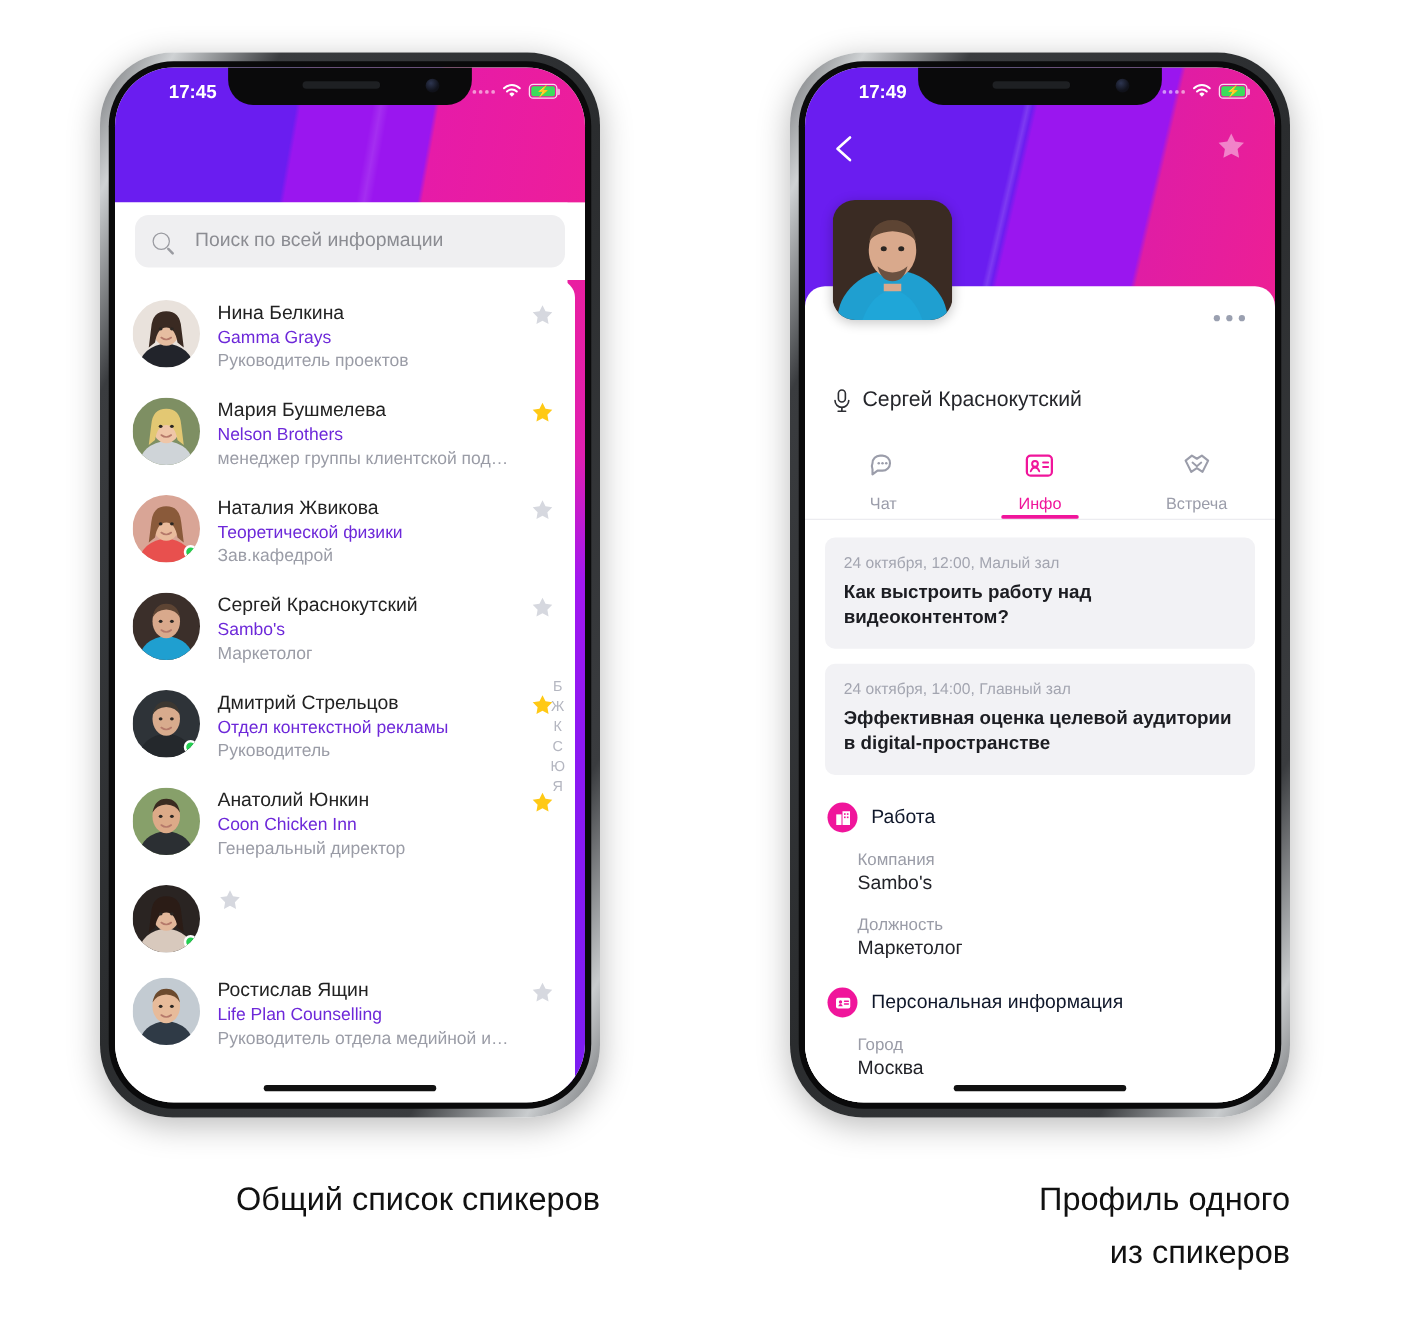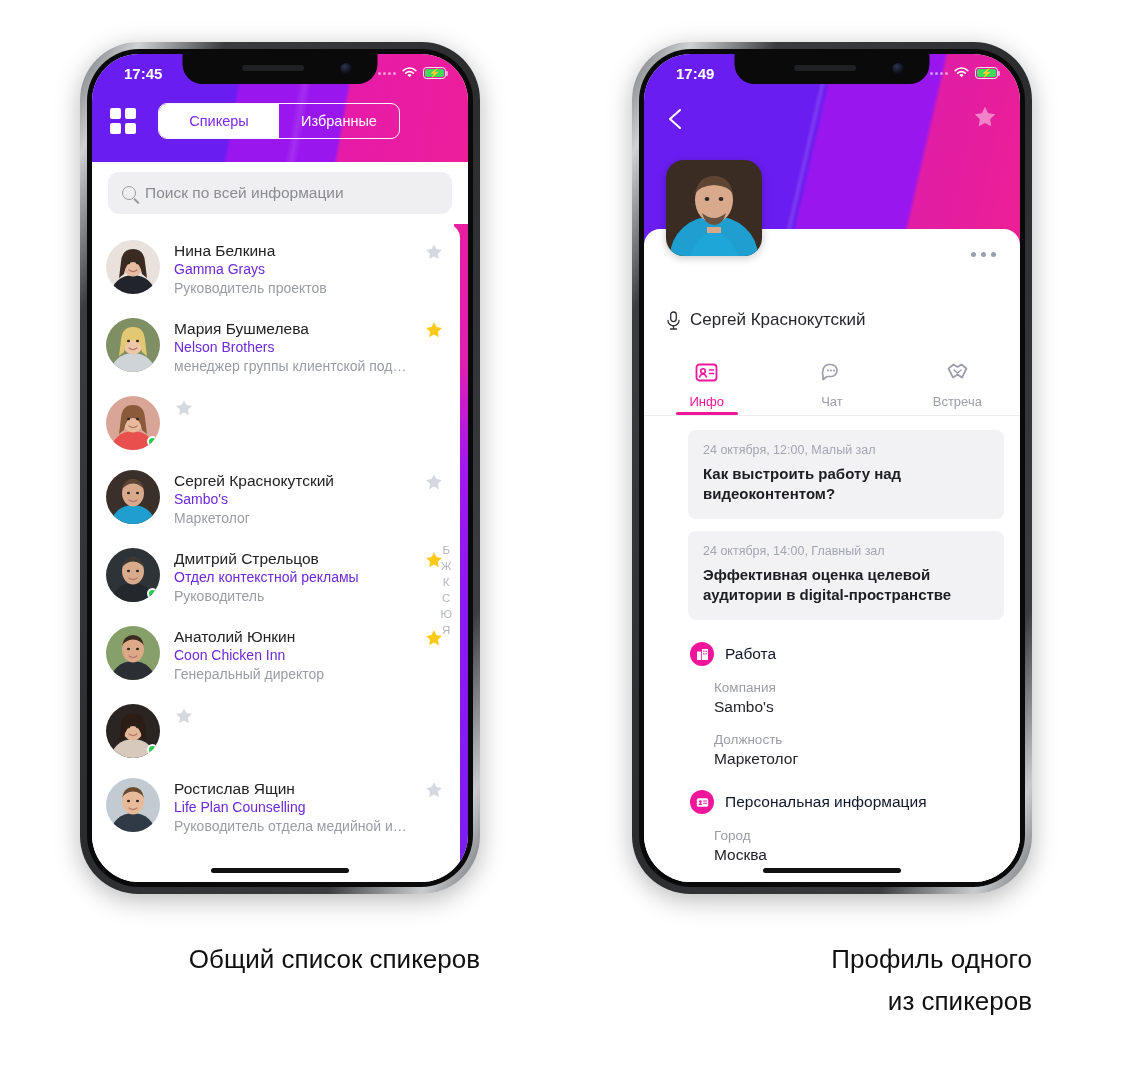--- a/index.html
+++ b/index.html
@@ -42,21 +42,21 @@
     width: 62px; height: 6px; border-radius: 3px; background: #1e2023;
   }
   .front-cam {
     position: absolute; top: 9px; right: 26px;
     width: 11px; height: 11px; border-radius: 50%;
     background: radial-gradient(circle at 38% 32%, #2d3550 0%, #11131c 60%, #0c0d12 100%);
   }
 
   
   .statusbar {
-    position: absolute; top: 0; left: 6px; right: 0; height: 34px;
+    position: absolute; top: 0; left: 17px; right: 0; height: 34px;
     display: flex; align-items: center; justify-content: space-between;
     padding: 4px 22px 0 26px; z-index: 45; color: #fff;
     font-size: 15px; font-weight: bold; text-align: center;
   }
   .sb-right { display: flex; align-items: center; gap: 5px; }
   .sig-dots { display: flex; gap: 2px; align-items: flex-end; opacity:.55;}
   .sig-dots i { width: 3px; height: 3px; background: #fff; border-radius: 50%; display:block;}
   .batt {
     width: 23px; height: 12px; border: 1.4px solid rgba(255,255,255,.85);
     border-radius: 3.5px; position: relative; display:flex; align-items:center; padding:1.2px;
@@ -93,21 +93,21 @@
     font-size:14.5px; color:#fff; cursor:pointer;
   }
   .seg div.active{ background:#fff; color:#7b28ef; }
 
   .l-searchwrap{
     position:absolute; top:108px; left:0; right:0; height: 62px;
     background:#fff; display:flex; align-items:center; padding: 0 16px; z-index:12;
   }
   .searchbox{
     flex:1; height:42px; background:#efeff1; border-radius:11px;
-    display:flex; align-items:center; gap:9px; padding: 0 14px;
+    display:flex; align-items:center; gap:20px; padding: 0 14px;
     font-size:15.5px; color:#8b8c92;
   }
   .mag{ width:14px; height:14px; border:1.7px solid #9a9ba1; border-radius:50%; position:relative; flex:none;}
   .mag::after{content:""; position:absolute; right:-5px; bottom:-3px; width:7px; height:1.7px; background:#9a9ba1; transform:rotate(45deg); border-radius:1px;}
 
   .l-sidecolor{
     position:absolute; top:108px; right:0; width: 14px; bottom:0; z-index:5;
     background: linear-gradient(180deg,#ed1e9a 0%, #e01fb0 28%, #a218f0 42%, #8c18f2 60%, #7b1ef2 100%);
   }
   .l-list{
@@ -170,21 +170,21 @@
   }
   .rtab{ flex:1; display:flex; flex-direction:column; align-items:center; justify-content:center; gap:5px; cursor:pointer; position:relative;}
   .rtab .lbl{ font-size:13px; color:#9b9daa;}
   .rtab.active .lbl{ color:#f0159b;}
   .rtab.active::after{
     content:""; position:absolute; bottom:0; left:50%; transform:translateX(-50%);
     width:62px; height:3px; background:#f0159b; border-radius:2px;
   }
   .r-body{
     position:absolute; top:362px; left:0; right:0; bottom:0; z-index:29;
-    background:#fff; padding: 14px 16px 0 16px; overflow:hidden;margin-left:28px;
+    background:#fff; padding: 14px 16px 0 16px; overflow:hidden;
   }
   .card{
     background:#f2f2f5; border-radius:8px; padding:13px 15px 15px 15px; margin-bottom:12px;
   }
   .card .meta{ font-size:12.5px; color:#a3a5b0; margin-bottom:7px;}
   .card .ttl{ font-size:15px; font-weight:bold; color:#1c1d22; line-height:20px;}
   .sect{ display:flex; align-items:center; gap:11px; margin: 22px 0 14px 2px;}
   .sect .bdg{ width:24px;height:24px;border-radius:50%; background:#f0159b; display:flex;align-items:center;justify-content:center; flex:none;}
   .sect .nm{ font-size:15.5px; color:#0f172a;}
   .field{ margin: 0 0 16px 26px;}
@@ -231,32 +231,20 @@
               <path d="M4.6 6.2a5.6 5.6 0 017.8 0" stroke="#fff" stroke-width="1.6" fill="none" stroke-linecap="round"></path>
               <path d="M2.2 3.6a9 9 0 0112.6 0" stroke="#fff" stroke-width="1.6" fill="none" stroke-linecap="round"></path>
             </svg>
             <span class="batt">
               <span class="batt-fill"></span>
                 <span class="bolt">⚡</span>
             </span>
           </span>
         </div>
 
-        <div class="l-topbar">
-          <span class="grid-icon">
-              <i></i>
-              <i></i>
-              <i></i>
-              <i></i>
-            </span>
-          <div class="seg">
-            <div class="active">Спикеры</div>
-            <div>Избранные</div>
-          </div>
-        </div>
 
         <div class="l-searchwrap">
           <div class="searchbox">
             <span class="mag"></span>
             <span>Поиск по всей информации</span>
           </div>
         </div>
 
         <div class="l-sidecolor"></div>
 
@@ -302,20 +290,25 @@
             <div class="row">
               <div class="ava"><svg viewBox="0 0 54 54" width="54" height="54">
                   <rect width="54" height="54" fill="#d9a596"></rect>
                   <ellipse cx="27" cy="55" rx="22" ry="20" fill="#e8504e"></ellipse>
                   <ellipse cx="27" cy="23" rx="11" ry="13.5" fill="#e9bb9c"></ellipse>
                   <path d="M15 22 q1-13 12-13 11 0 12 13 l2 16 -5-4 q-2-12-9-12 -7 0-9 12 l-5 4z" fill="#8a5a3a"></path>
                   <ellipse cx="22.5" cy="23" rx="1.5" ry="1.3" fill="#2b2622"></ellipse>
                   <ellipse cx="31.5" cy="23" rx="1.5" ry="1.3" fill="#2b2622"></ellipse>
                   <path d="M23 30 q4 3.2 8 0" stroke="#b5796a" stroke-width="1.3" fill="none" stroke-linecap="round"></path>
                 </svg><span class="dot"></span></div>
+              <div class="rinfo">
+                <div class="rname"><span>Наталия </span><b>Жвикова</b></div>
+                <div class="rcomp">Теоретической физики</div>
+                <div class="rpos">Зав.кафедрой</div>
+              </div>
               <span class="star"><svg viewBox="0 0 24 24" width="20" height="20">
                   <path d="M12 2.6l2.9 5.9 6.5.95-4.7 4.6 1.1 6.5L12 17.5l-5.8 3.05 1.1-6.5-4.7-4.6 6.5-.95z" fill="#d6d8df"></path>
                 </svg></span>
             </div>
             <div class="row">
               <div class="ava"><svg viewBox="0 0 54 54" width="54" height="54">
                   <rect width="54" height="54" fill="#3b2f2a"></rect>
                   <ellipse cx="27" cy="55" rx="22" ry="20" fill="#1f9fd0"></ellipse>
                   <ellipse cx="27" cy="23" rx="11" ry="13.5" fill="#d9a98c"></ellipse>
                   <path d="M16 20 q2-11 11-11 9 0 11 11 -3-6-11-6.5 -8 .5-11 6.5z" fill="#5d4433"></path>
@@ -487,37 +480,37 @@
         <div class="r-name">
           <svg width="15" height="19" viewBox="0 0 15 19">
             <rect x="4.7" y="1" width="5.6" height="9.6" rx="2.8" stroke="#2d2e33" stroke-width="1.3" fill="none"></rect>
             <path d="M2 9.4a5.5 5.5 0 0011 0" stroke="#2d2e33" stroke-width="1.3" fill="none" stroke-linecap="round"></path>
             <path d="M7.5 15v3M4.5 18h6" stroke="#2d2e33" stroke-width="1.3" stroke-linecap="round"></path>
           </svg>
           <span>Сергей Краснокутский</span>
         </div>
 
         <div class="r-tabs" id="profile-tabs">
+            <div class="rtab">
+              <span><svg width="25" height="25" viewBox="0 0 25 25">
+                  <path d="M4 10.5a6 6 0 016-6h2a6 6 0 010 12h-4l-4 3v-4a6 6 0 01-0-5z" stroke="#9b9daa" stroke-width="1.7" fill="none" stroke-linejoin="round"></path>
+                  <circle cx="9" cy="10.5" r="1" fill="#9b9daa"></circle>
+                  <circle cx="12" cy="10.5" r="1" fill="#9b9daa"></circle>
+                  <circle cx="15" cy="10.5" r="1" fill="#9b9daa"></circle>
+                </svg></span>
+              <span class="lbl">Чат</span>
+            </div>
             <div class="rtab active">
               <span><svg width="25" height="25" viewBox="0 0 25 25">
                   <rect x="2.5" y="4.5" width="20" height="16" rx="3" stroke="#f0159b" stroke-width="1.8" fill="none"></rect>
                   <circle cx="9" cy="11" r="2.3" stroke="#f0159b" stroke-width="1.6" fill="none"></circle>
                   <path d="M5.6 17q1.1-3 3.4-3t3.4 3" stroke="#f0159b" stroke-width="1.5" fill="none" stroke-linecap="round"></path>
                   <path d="M15.5 10h4M15.5 13.5h4" stroke="#f0159b" stroke-width="1.6" stroke-linecap="round"></path>
                 </svg></span>
               <span class="lbl">Инфо</span>
-            </div>
-            <div class="rtab">
-              <span><svg width="25" height="25" viewBox="0 0 25 25">
-                  <path d="M4 10.5a6 6 0 016-6h2a6 6 0 010 12h-4l-4 3v-4a6 6 0 01-0-5z" stroke="#9b9daa" stroke-width="1.7" fill="none" stroke-linejoin="round"></path>
-                  <circle cx="9" cy="10.5" r="1" fill="#9b9daa"></circle>
-                  <circle cx="12" cy="10.5" r="1" fill="#9b9daa"></circle>
-                  <circle cx="15" cy="10.5" r="1" fill="#9b9daa"></circle>
-                </svg></span>
-              <span class="lbl">Чат</span>
             </div>
             <div class="rtab">
               <span><svg width="25" height="25" viewBox="0 0 25 25">
                   <path d="M3.5 8.5l5-4 4 2.5 4-2.5 5 4-4.5 9-4.5-3-4.5 3z" stroke="#9b9daa" stroke-width="1.7" fill="none" stroke-linejoin="round"></path>
                   <path d="M9 10l3.5 3 3.5-3" stroke="#9b9daa" stroke-width="1.5" fill="none" stroke-linecap="round"></path>
                 </svg></span>
               <span class="lbl">Встреча</span>
             </div>
           </div>
 

